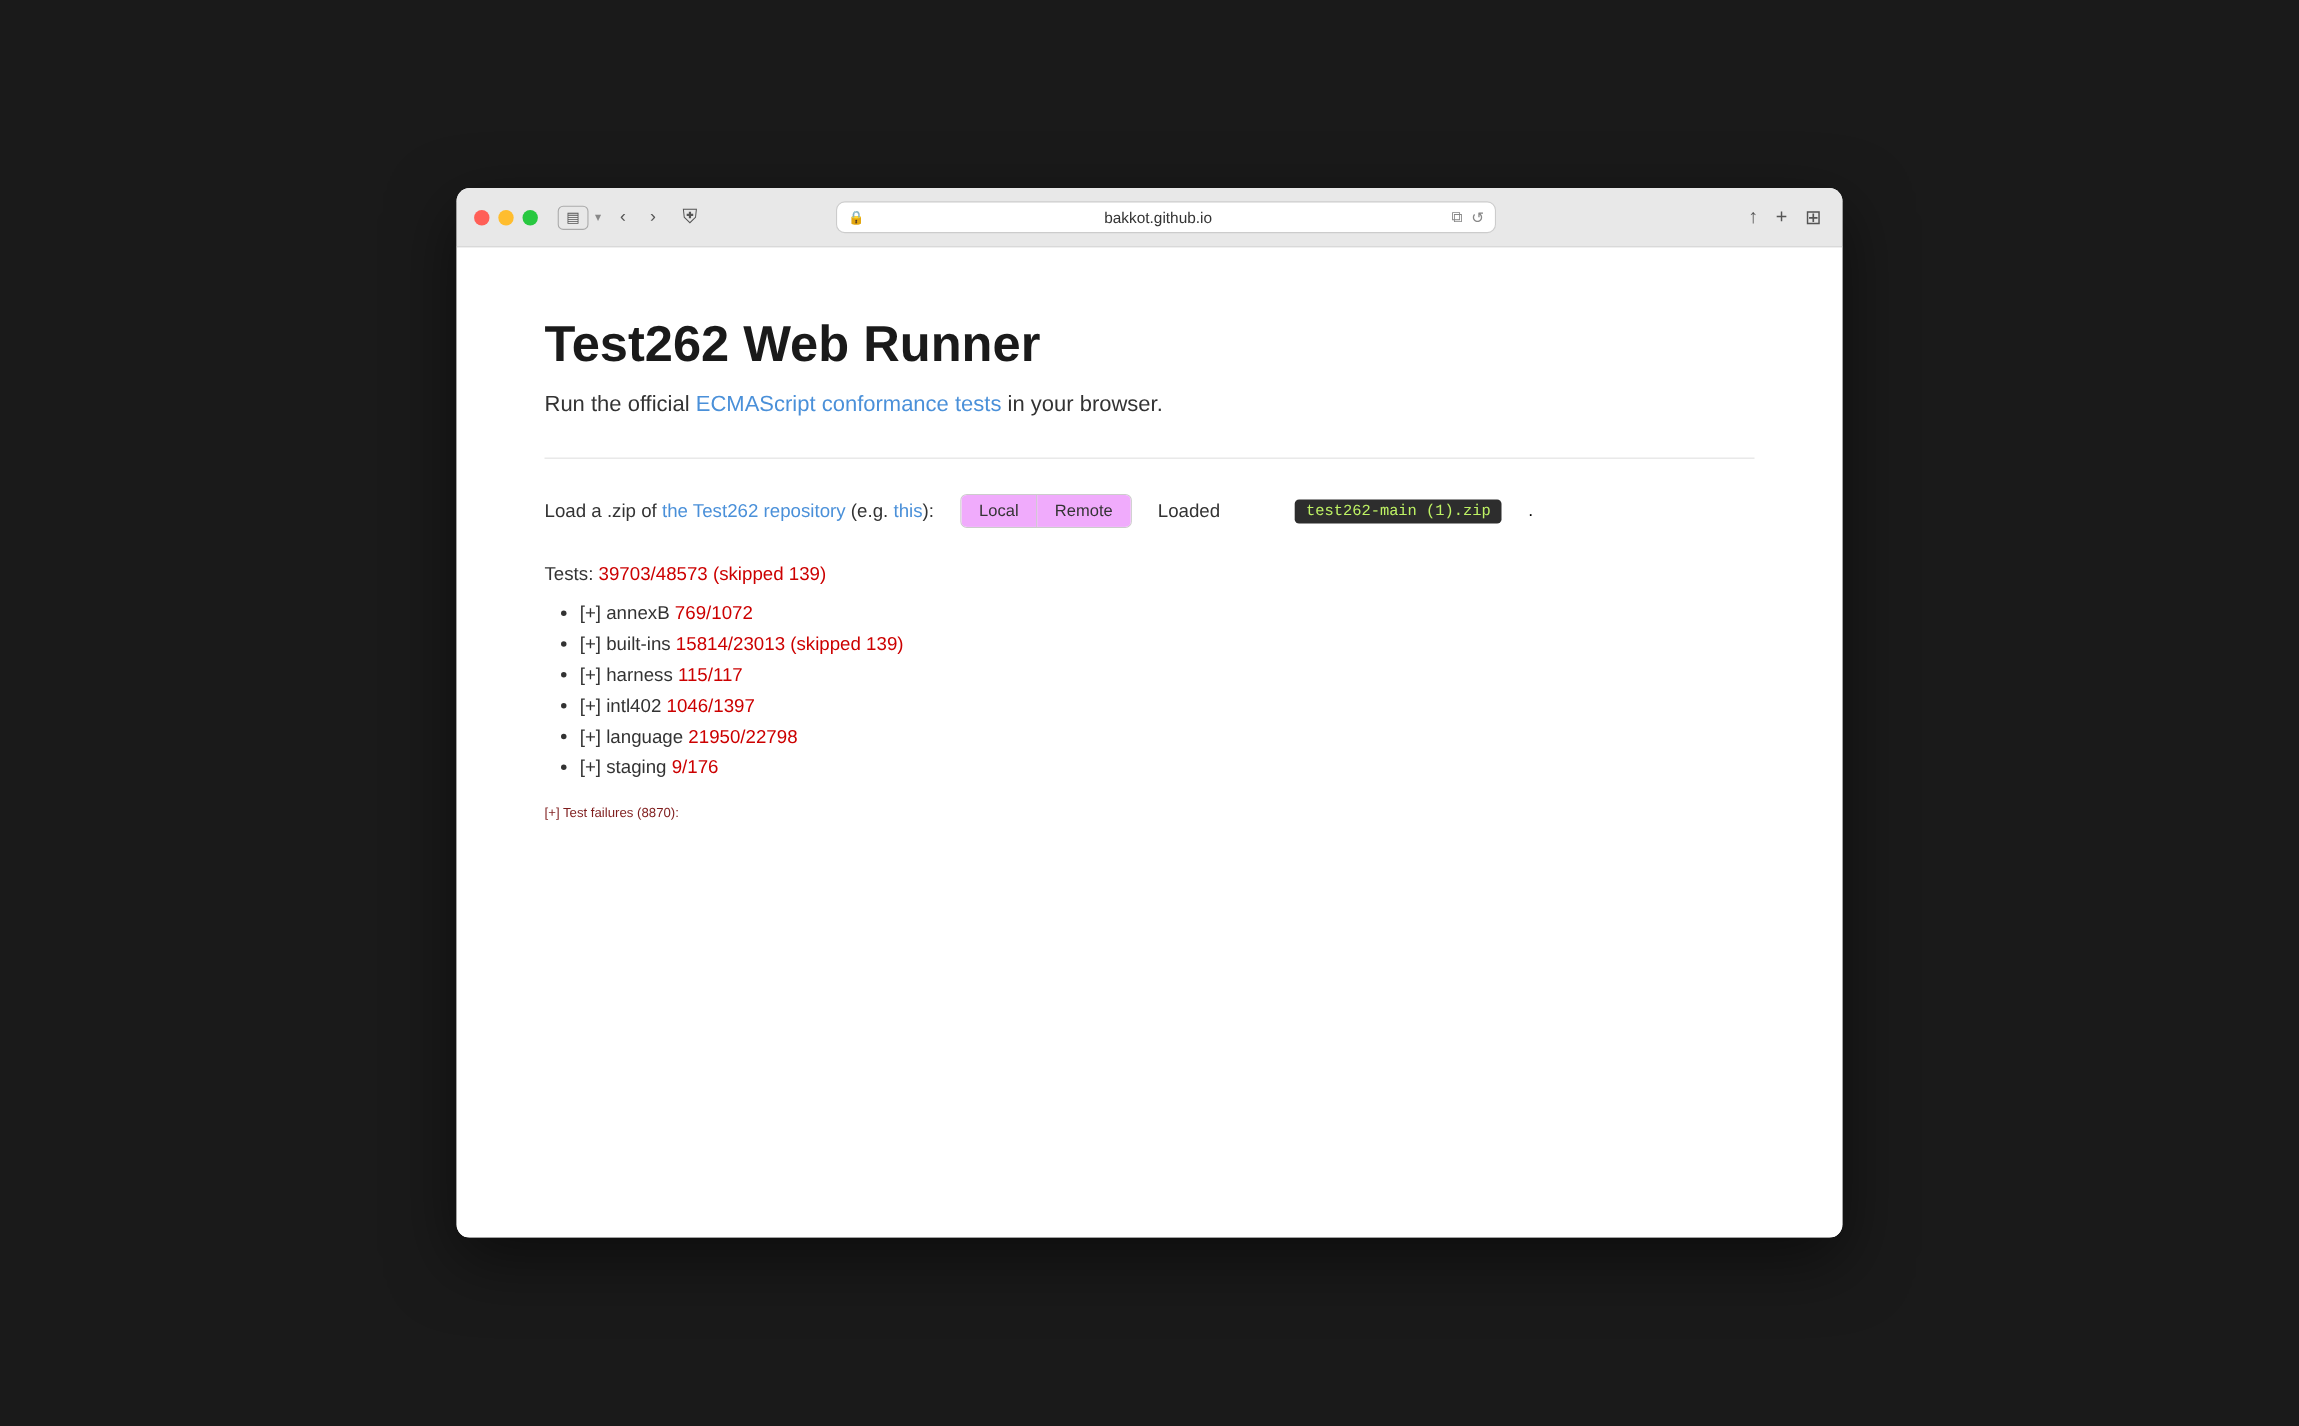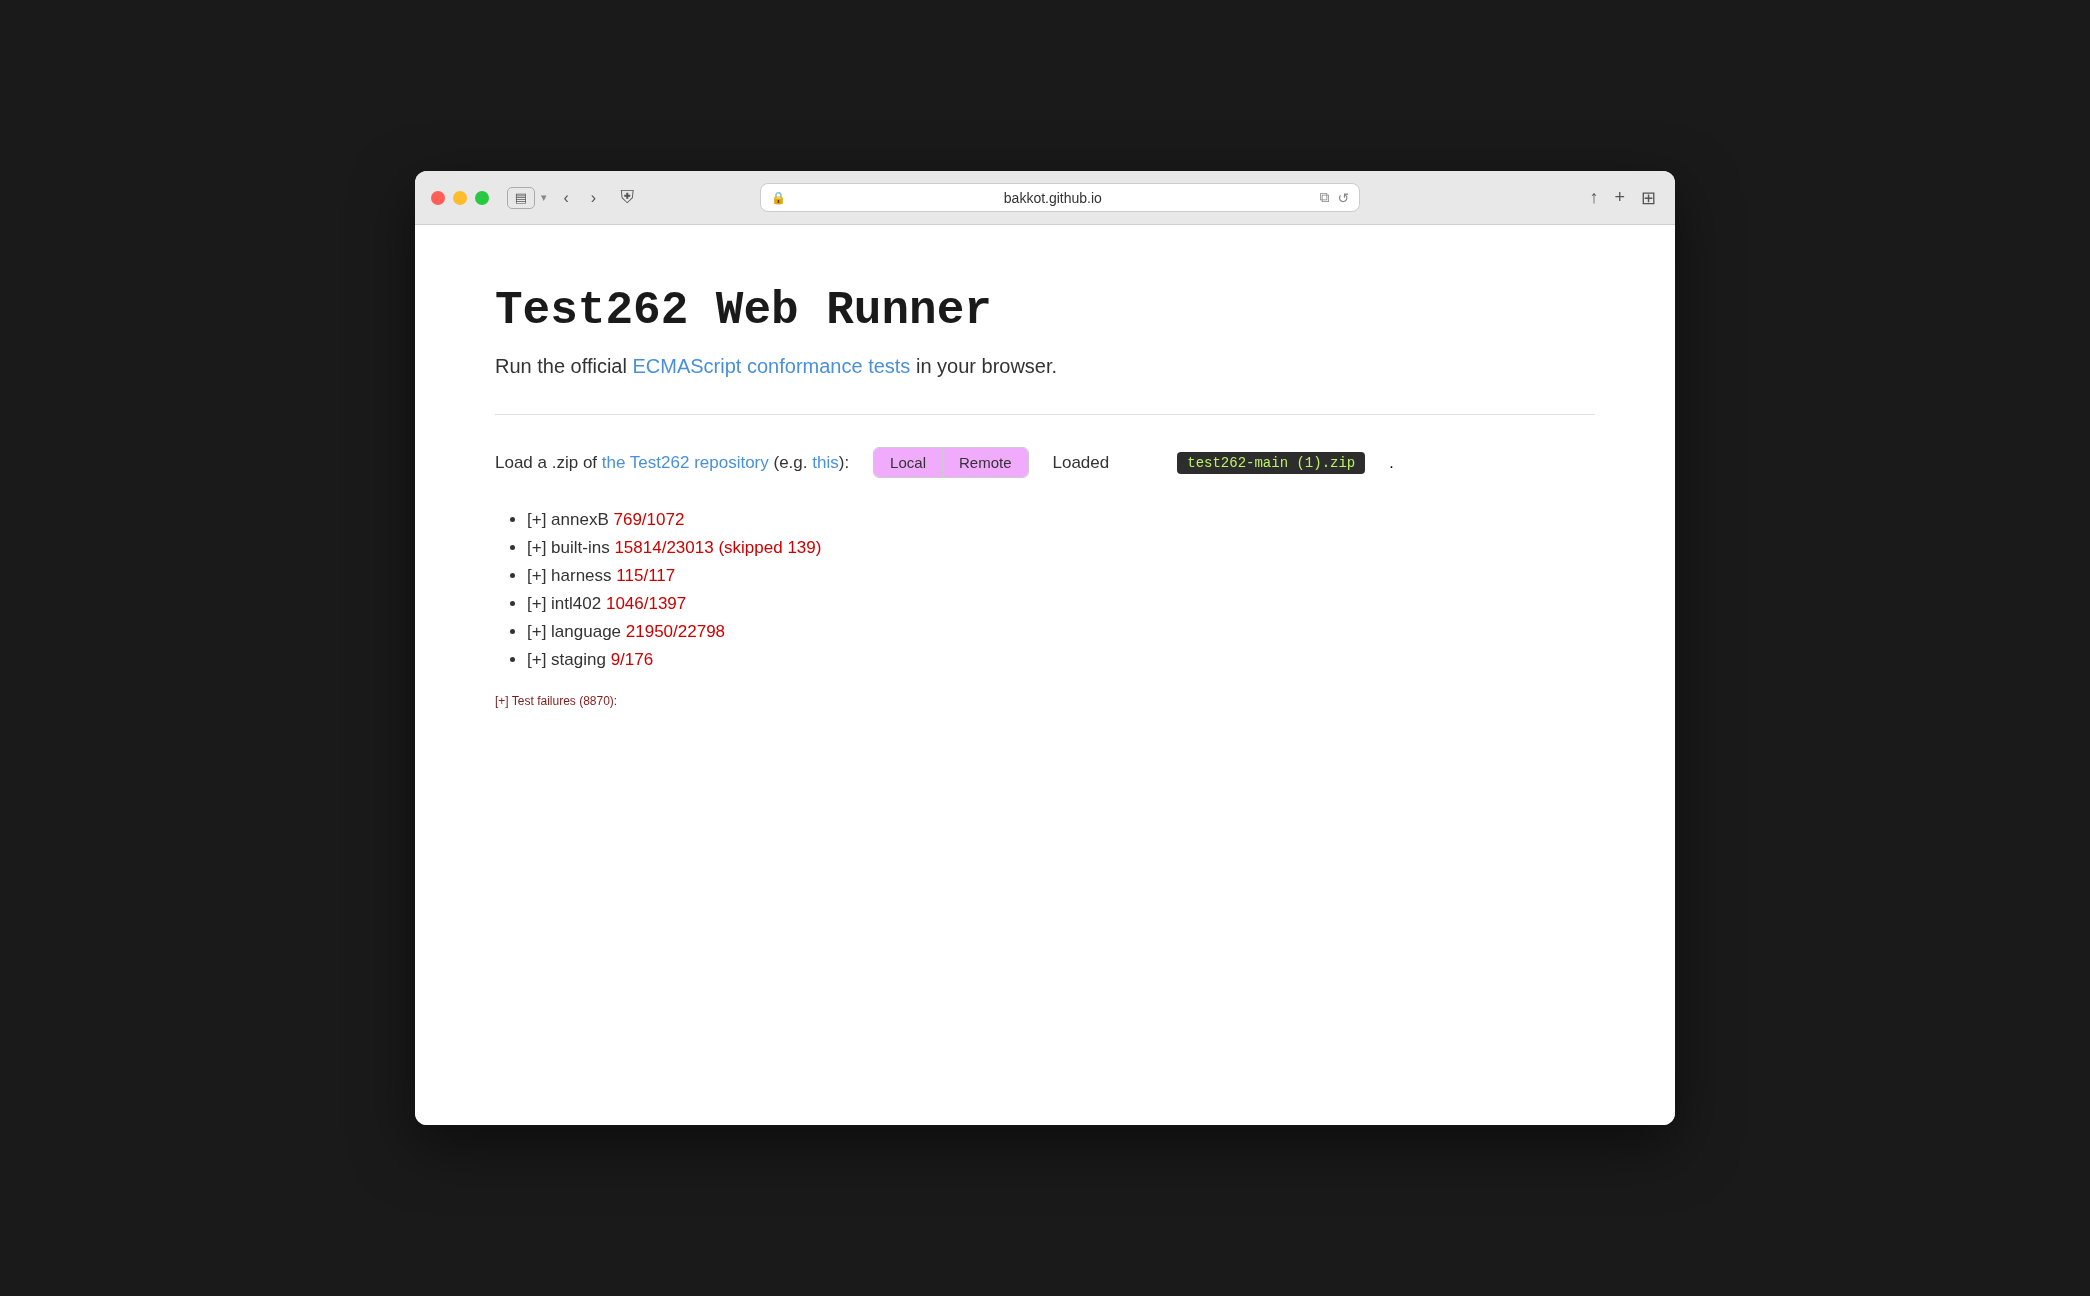--- a/index.html
+++ b/index.html
@@ -141,21 +141,20 @@
       background: white;
       padding: 60px 80px;
       min-height: 900px;
     }
 
     .page-title {
       font-size: 46px;
       font-weight: 700;
       color: #1a1a1a;
       margin-bottom: 18px;
-      font-family: Liberation Mono, monospace;
     }
 
     .page-subtitle {
       font-size: 20px;
       color: #333;
       margin-bottom: 36px;
     }
 
     .page-subtitle a {
       color: #4a90d9;
@@ -321,20 +320,24 @@
         <button class="btn-local">Local</button>
         <button class="btn-remote">Remote</button>
       </div>
 
       <span class="loaded-label">Loaded</span>
       <code class="loaded-filename">test262-main (1).zip</code>
         <span>.</span>
     </div>
 
     <div class="tests-section">
+      <p class="tests-header">
+        <span>Tests: </span>
+        <span class="tests-count">39703/48573 (skipped 139)</span>
+      </p>
 
       <ul class="tests-list">
         <li>
           <span>[+] annexB </span><span class="test-count">769/1072</span>
         </li>
         <li>
           <span>[+] built-ins </span><span class="test-count">15814/23013 (skipped 139)</span>
         </li>
         <li>
           <span>[+] harness </span><span class="test-count">115/117</span>

